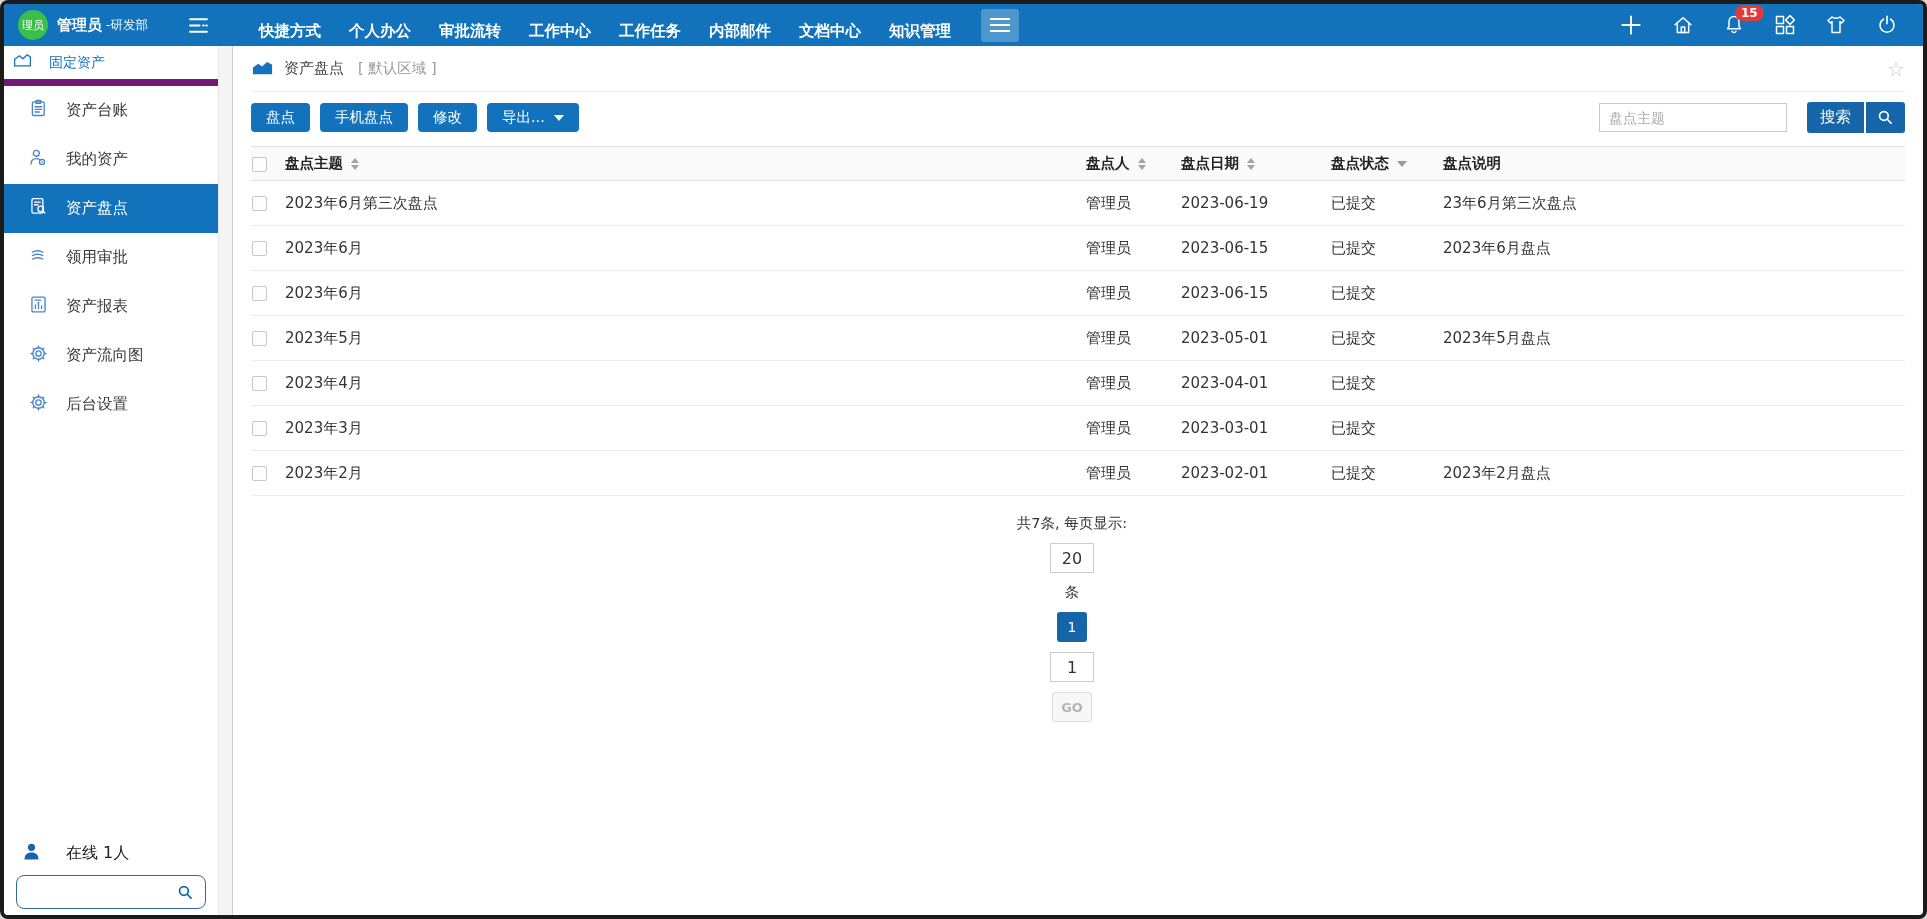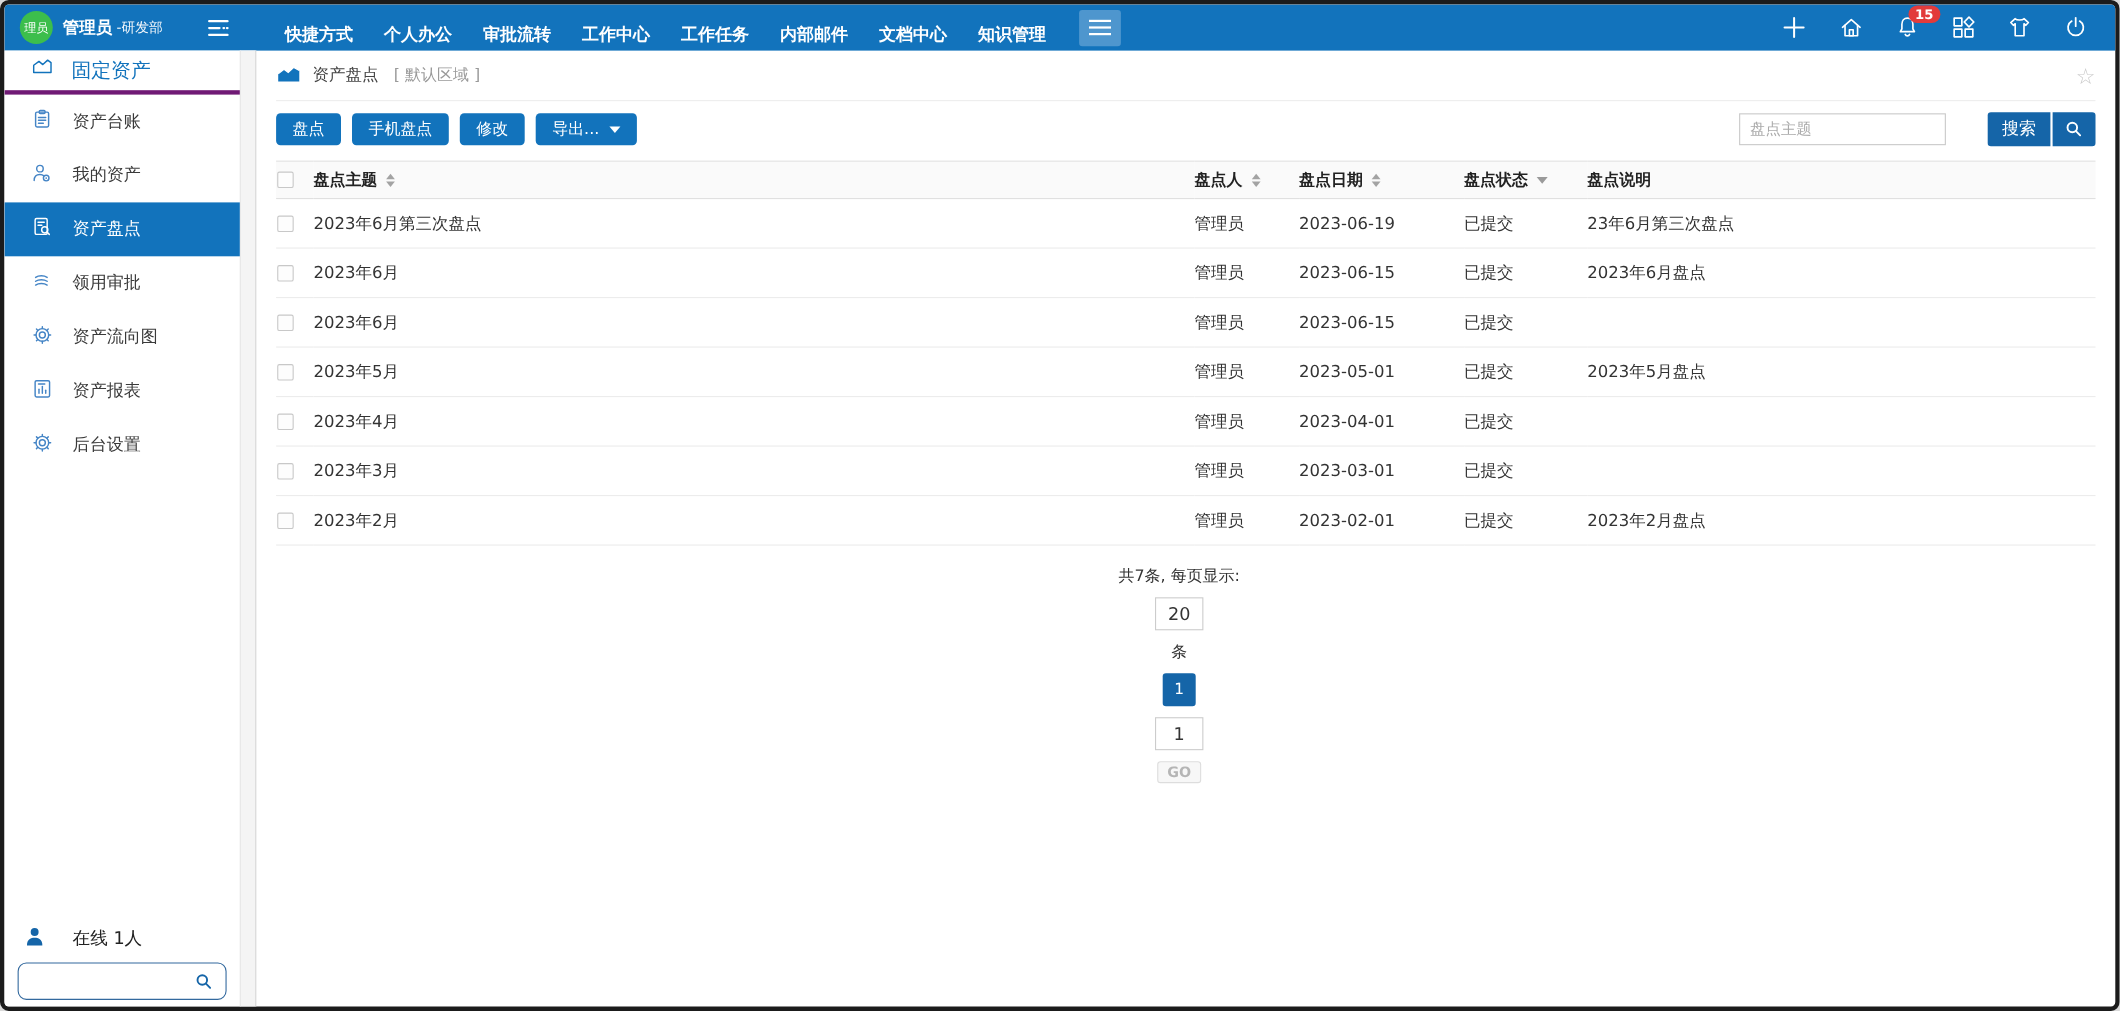--- a/index.html
+++ b/index.html
@@ -27,22 +27,22 @@
   .tb-actions{margin-left:auto;display:flex;align-items:center;gap:27px;margin-right:10px;}
   .tb-action{position:relative;cursor:pointer;display:flex;align-items:center;}
   .tb-action svg{display:block;}
   .badge{position:absolute;top:-8px;left:13px;background:var(--badge-red,#E23B3B);color:#fff;
     font-size:12px;font-weight:bold;padding:1px 6px;border-radius:9px;line-height:14px;}
   
   .main{flex:1;display:flex;min-height:0;}
   .sidebar{flex:0 0 229px;background:#fff;border-right:1px solid #cfcfcf;display:flex;}
   .side-inner{flex:1;position:relative;display:flex;flex-direction:column;}
   .side-track{flex:0 0 14px;background:#f4f4f4;border-left:1px solid #e7e7e7;cursor:pointer;}
-  .side-header{height:40px;display:flex;align-items:center;gap:16px;padding-left:24px;
-    color:var(--primary,#1273BC);font-size:18px;border-bottom:4px solid #701a75;cursor:pointer;}
+  .side-header{height:40px;display:flex;align-items:center;gap:16px;padding-left:8px;
+    color:var(--primary,#1273BC);font-size:14px;border-bottom:7px solid #701a75;cursor:pointer;}
   .side-header svg{stroke:var(--primary,#1273BC);}
   .side-nav{display:flex;flex-direction:column;}
   .side-item{height:49px;display:flex;align-items:center;gap:17px;padding-left:24px;font-size:15.5px;
     color:#3a3a3a;cursor:pointer;}
   .side-item svg{stroke:#4585C6;flex:0 0 20px;}
   .side-item.active{background:var(--primary,#1273BC);color:#fff;}
   .side-item.active svg{stroke:#fff;}
   .side-bottom{position:absolute;left:0;right:0;bottom:6px;padding:0 12px;}
   .online{display:flex;align-items:center;gap:25px;font-size:16px;color:#222;padding-left:6px;margin-bottom:10px;}
   .side-search{height:34px;border:1.5px solid #33699E;border-radius:8px;display:flex;align-items:center;
@@ -58,21 +58,21 @@
   .toolbar{display:flex;align-items:center;gap:10px;padding:10px 0 13px;}
   .btn{background:var(--primary,#1273BC);color:#fff;border:none;border-radius:4px;height:29px;
     padding:0 15px;font-size:14.5px;cursor:pointer;display:flex;align-items:center;gap:9px;font-family:inherit;}
   .btn .caret{width:0;height:0;border:5px solid transparent;border-top:6px solid #fff;border-bottom:0;display:none;}
   .btn.has-dd .caret{display:block;}
   .search-input{margin-left:auto;width:188px;height:29px;border:1px solid #c9c9c9;padding:0 9px;
     font-size:14px;color:#333;outline:none;font-family:inherit;}
   .search-input::placeholder{color:#aaa;}
   .search-group{display:flex;gap:2px;margin-left:10px;}
   .search-btn{background:var(--accent,#1565A8);color:#fff;border:none;height:31px;padding:0 13px;
-    font-size:15.5px;border-radius:3px 0 0 3px;cursor:pointer;font-family:inherit;margin-left:18px;}
+    font-size:15.5px;border-radius:3px 0 0 3px;cursor:pointer;font-family:inherit;}
   .search-icon-btn{background:var(--accent,#1565A8);border:none;width:39px;height:31px;border-radius:0 3px 3px 0;
     display:flex;align-items:center;justify-content:center;cursor:pointer;}
   
   table{width:100%;border-collapse:collapse;table-layout:fixed;}
   thead th{background:#fafafa;border-top:1px solid #e0e0e0;border-bottom:1px solid #e0e0e0;height:34px;
     text-align:left;font-size:14.5px;font-weight:bold;color:#222;cursor:pointer;}
   .th-inner{display:inline-flex;align-items:center;gap:8px;}
   .sort{display:inline-flex;flex-direction:column;gap:2px;}
   .sort-both::before{content:"";width:0;height:0;border:4px solid transparent;border-bottom:5px solid #a3a3a3;border-top:0;}
   .sort-both::after{content:"";width:0;height:0;border:4px solid transparent;border-top:5px solid #a3a3a3;border-bottom:0;}
@@ -82,21 +82,21 @@
   .col-check{width:34px;}
   .cb{display:inline-block;width:15px;height:15px;border:1px solid #c8c8c8;background:#fdfdfd;border-radius:2px;
     vertical-align:middle;cursor:pointer;margin-left:1px;}
   
   .pagination{display:flex;justify-content:flex-end;align-items:center;gap:10px;margin-top:18px;
     font-size:14.5px;color:#333;padding-right:12px;flex-direction:column;}
   .pg-input{width:44px;height:30px;border:1px solid #ccc;text-align:center;font-size:16px;color:#333;
     outline:none;font-family:inherit;}
   .pg-current{width:30px;height:30px;background:var(--accent,#1565A8);color:#fff;border:none;border-radius:3px;
     font-size:14px;cursor:pointer;font-family:inherit;}
-  .pg-go{width:40px;height:20px;background:#f7f7f7;border:1px solid #ddd;color:#b5b5b5;border-radius:3px;
+  .pg-go{width:40px;height:30px;background:#f7f7f7;border:1px solid #ddd;color:#b5b5b5;border-radius:3px;
     font-size:13px;font-weight:bold;cursor:pointer;font-family:inherit;}
 </style>
 </head>
 <body>
 
 <div class="window">
 
   <header class="topbar">
     <div class="avatar">理员</div>
     <span class="user-name">管理员</span>
@@ -226,36 +226,36 @@
   </div>
             <div class="side-item">
     <span><svg width="21" height="21" viewBox="0 0 24 24" fill="none" stroke-width="1.5" stroke-linecap="round">
                   <path d="M5 8.2 C8.2 6 13.8 6 17 8.2"></path>
                   <path d="M5 12.2 C8.2 10 13.8 10 17 12.2"></path>
                   <path d="M5 16.2 C8.2 14 13.8 14 17 16.2"></path>
                 </svg></span>
     <span>领用审批</span>
   </div>
             <div class="side-item">
-    <span><svg width="21" height="21" viewBox="0 0 24 24" fill="none" stroke-width="1.5" stroke-linecap="round">
-                  <circle cx="12" cy="12" r="3.1"></circle>
-                  <circle cx="12" cy="12" r="6.6"></circle>
-                  <path d="M12 3.4 V5.4 M12 18.6 V20.6 M3.4 12 H5.4 M18.6 12 H20.6 M5.9 5.9 L7.3 7.3 M16.7 16.7 L18.1 18.1 M18.1 5.9 L16.7 7.3 M7.3 16.7 L5.9 18.1"></path>
-                </svg></span>
-    <span>资产流向图</span>
-  </div>
-            <div class="side-item">
     <span><svg width="21" height="21" viewBox="0 0 24 24" fill="none" stroke-width="1.5" stroke-linecap="round" stroke-linejoin="round">
                   <rect x="4.5" y="3.5" width="15" height="17" rx="1.5"></rect>
                   <line x1="8" y1="7" x2="14.5" y2="7"></line>
                   <line x1="8.5" y1="16.5" x2="8.5" y2="12.5"></line>
                   <line x1="12" y1="16.5" x2="12" y2="9.5"></line>
                   <line x1="15.5" y1="16.5" x2="15.5" y2="13.5"></line>
                 </svg></span>
     <span>资产报表</span>
+  </div>
+            <div class="side-item">
+    <span><svg width="21" height="21" viewBox="0 0 24 24" fill="none" stroke-width="1.5" stroke-linecap="round">
+                  <circle cx="12" cy="12" r="3.1"></circle>
+                  <circle cx="12" cy="12" r="6.6"></circle>
+                  <path d="M12 3.4 V5.4 M12 18.6 V20.6 M3.4 12 H5.4 M18.6 12 H20.6 M5.9 5.9 L7.3 7.3 M16.7 16.7 L18.1 18.1 M18.1 5.9 L16.7 7.3 M7.3 16.7 L5.9 18.1"></path>
+                </svg></span>
+    <span>资产流向图</span>
   </div>
             <div class="side-item">
     <span><svg width="21" height="21" viewBox="0 0 24 24" fill="none" stroke-width="1.5" stroke-linecap="round">
                   <circle cx="12" cy="12" r="3.1"></circle>
                   <circle cx="12" cy="12" r="6.6"></circle>
                   <path d="M12 3.4 V5.4 M12 18.6 V20.6 M3.4 12 H5.4 M18.6 12 H20.6 M5.9 5.9 L7.3 7.3 M16.7 16.7 L18.1 18.1 M18.1 5.9 L16.7 7.3 M7.3 16.7 L5.9 18.1"></path>
                 </svg></span>
     <span>后台设置</span>
   </div>
           </nav>

